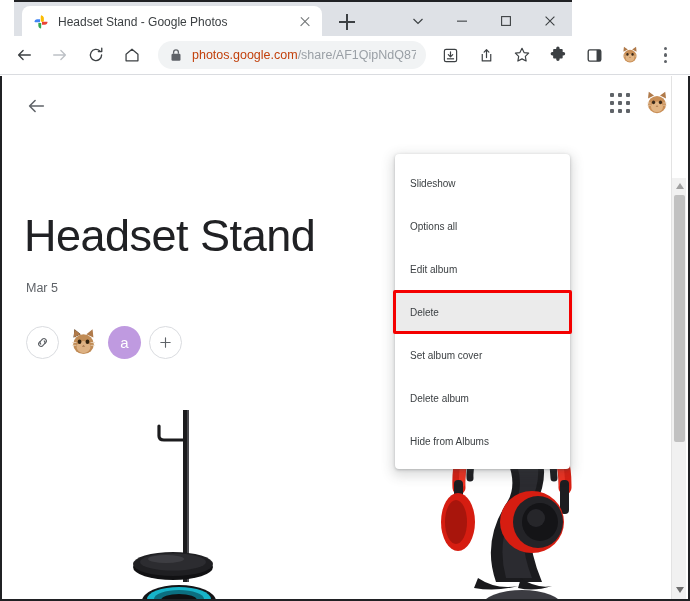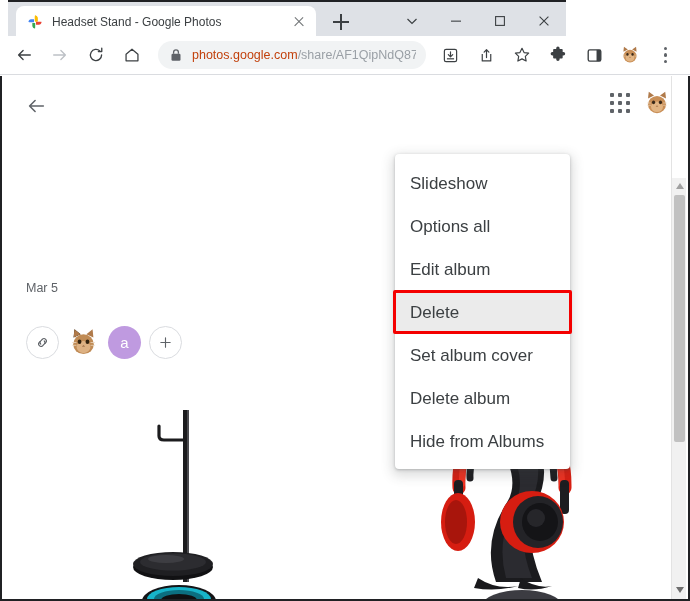--- a/index.html
+++ b/index.html
@@ -11,21 +11,21 @@
   }
   #app {
     position: relative;
     width: 690px; height: 601px;
     background: #fff;
     overflow: hidden;
   }
 
   
   .tabstrip {
-    position: absolute; left: 8px; top: 0;
+    position: absolute; left: 14px; top: 0;
     width: 558px; height: 36px;
     background: #dee1e6;
     border-top: 2px solid #202124;
     padding-left: 44px;
   }
   .tab {
     position: absolute; left: 8px; top: 4px;
     width: 300px; height: 32px;
     background: #ffffff;
     border-radius: 8px 8px 0 0;
@@ -232,21 +232,21 @@
     background: #ffffff;
     border-radius: 4px;
     box-shadow: 0 1px 3px rgba(60,64,67,.30), 0 4px 12px 3px rgba(60,64,67,.18);
     padding: 8px 0;
     z-index: 40;
   }
   .menu-item {
     height: 43px;
     display: flex; align-items: center;
     padding-left: 15px;
-    font-size: 17px;
+    font-size: 10px;
     color: #3c4043;
     white-space: nowrap;
   }
   .menu-item.active { background: #ebebeb; }
   .redbox {
     position: absolute;
     left: 391px; top: 214px;
     width: 179px; height: 44px;
     border: 3px solid #f40000;
     border-radius: 2px;
@@ -425,20 +425,21 @@
           <ellipse cx="20" cy="22" rx="12" ry="11.5" fill="#c98f57"></ellipse>
           <ellipse cx="20" cy="25" rx="8" ry="7" fill="#e2b584"></ellipse>
           <ellipse cx="15.4" cy="19" rx="2.1" ry="2.5" fill="#3a2a1a"></ellipse>
           <ellipse cx="24.6" cy="19" rx="2.1" ry="2.5" fill="#3a2a1a"></ellipse>
           <path d="M20 23.2 l-1.8 1.4 h3.6 Z" fill="#8a5a34"></path>
           <path d="M7 20 h5 M7 23 h5 M28 20 h5 M28 23 h5" stroke="#e8d3bb" stroke-width=".8"></path>
         </svg>
       </div>
     </div>
 
+    <div class="album-title">Headset Stand</div>
     <div class="album-date">Mar 5</div>
 
     <div class="chips">
 
       <div class="chip outline">
         <svg width="17" height="17" viewBox="0 0 24 24">
           <path d="M9.6 14.4 a3.4 3.4 0 0 1 0-4.8 l2.2-2.2 a3.4 3.4 0 0 1 4.8 4.8 l-1 1" stroke="#5f6368" stroke-width="1.6" fill="none" stroke-linecap="round"></path>
           <path d="M14.4 9.6 a3.4 3.4 0 0 1 0 4.8 l-2.2 2.2 a3.4 3.4 0 0 1-4.8-4.8 l1-1" stroke="#5f6368" stroke-width="1.6" fill="none" stroke-linecap="round"></path>
         </svg>
       </div>

